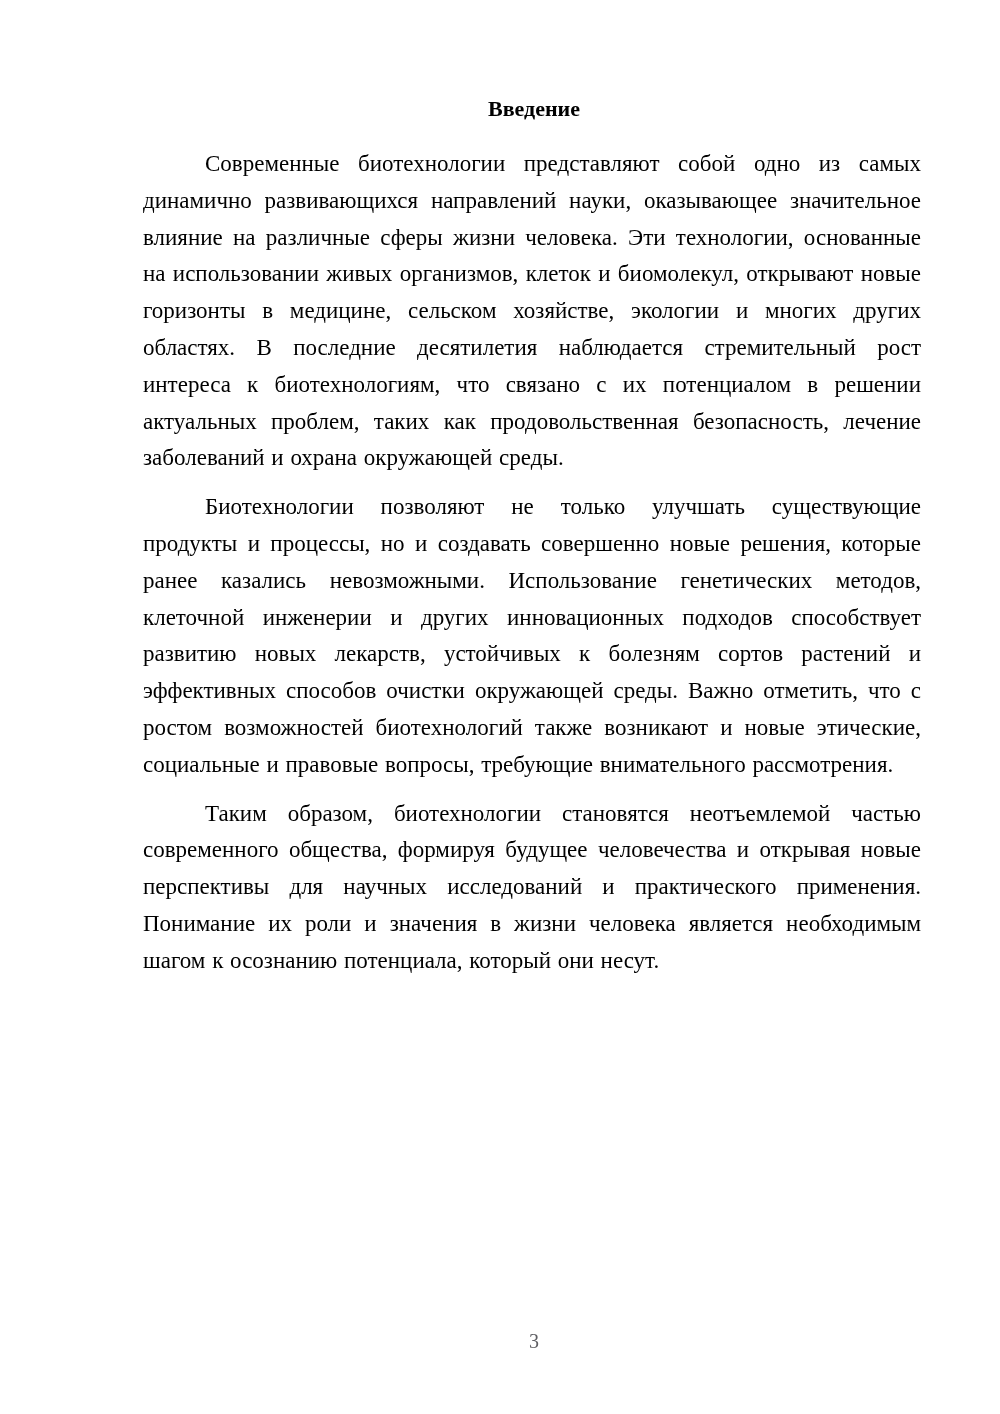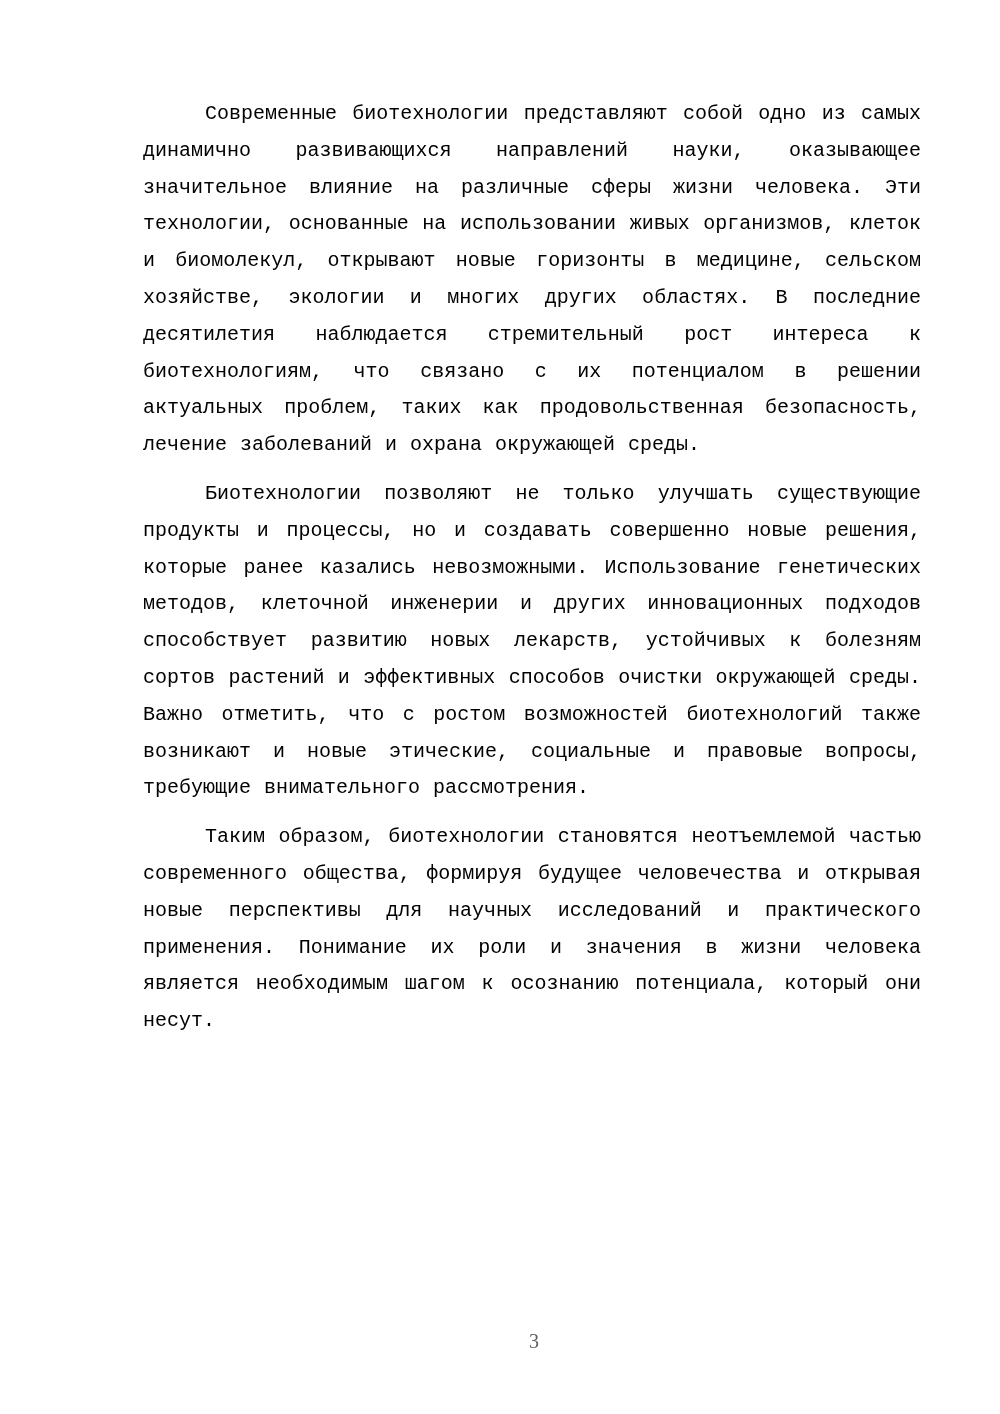--- a/index.html
+++ b/index.html
@@ -24,42 +24,42 @@
     width: 782px;
   }
   .doc-title {
     font-size: 22px;
     font-weight: bold;
     text-align: center;
     margin: 0 0 24px 0;
     color: #000000;
   }
   .doc-paragraph {
-    font-size: 20px;
+    font-size: 23px;
     line-height: 36.8px;
     text-align: justify;
     text-indent: 62px;
     margin: 0 4px 12px 0;
     color: #000000;
     word-spacing: 1px;
-    font-family: Liberation Mono, monospace;
   }
   .page-footer {
     position: absolute;
     top: 1330px;
     left: 143px;
     width: 782px;
     text-align: center;
     font-size: 20px;
     color: #5f5f63;
   }
 </style>
 </head>
 <body>
 
 <div class="page">
   <div class="content">
+    <h1 class="doc-title">Введение</h1>
     <p class="doc-paragraph">Современные биотехнологии представляют собой одно из самых динамично развивающихся направлений науки, оказывающее значительное влияние на различные сферы жизни человека. Эти технологии, основанные на использовании живых организмов, клеток и биомолекул, открывают новые горизонты в медицине, сельском хозяйстве, экологии и многих других областях. В последние десятилетия наблюдается стремительный рост интереса к биотехнологиям, что связано с их потенциалом в решении актуальных проблем, таких как продовольственная безопасность, лечение заболеваний и охрана окружающей среды.</p>
     <p class="doc-paragraph">Биотехнологии позволяют не только улучшать существующие продукты и процессы, но и создавать совершенно новые решения, которые ранее казались невозможными. Использование генетических методов, клеточной инженерии и других инновационных подходов способствует развитию новых лекарств, устойчивых к болезням сортов растений и эффективных способов очистки окружающей среды. Важно отметить, что с ростом возможностей биотехнологий также возникают и новые этические, социальные и правовые вопросы, требующие внимательного рассмотрения.</p>
     <p class="doc-paragraph">Таким образом, биотехнологии становятся неотъемлемой частью современного общества, формируя будущее человечества и открывая новые перспективы для научных исследований и практического применения. Понимание их роли и значения в жизни человека является необходимым шагом к осознанию потенциала, который они несут.</p>
   </div>
   <div class="page-footer">3</div>
 </div>
 
 </body></html>

